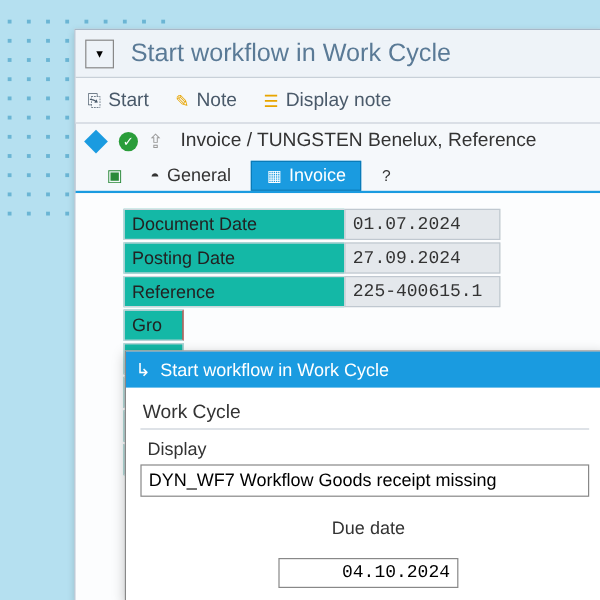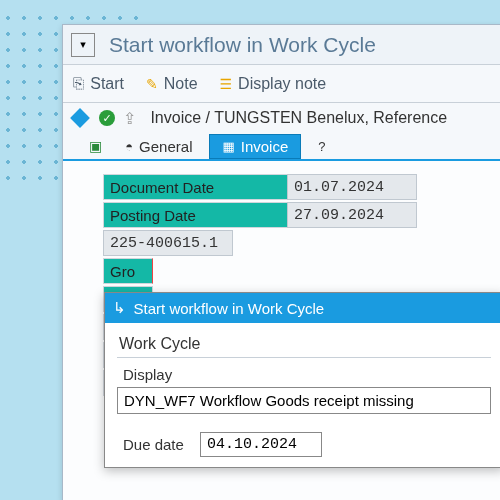--- a/index.html
+++ b/index.html
@@ -187,27 +187,29 @@
     font-size: 15px;
     font-family: Arial, sans-serif;
     margin-top: 2px;
   }
   .duedate-row {
     display: flex;
     align-items: center;
     gap: 16px;
     margin-top: 18px;
     padding-left: 6px;
+    flex-direction: column;
   }
   .duedate-input {
     font-family: "Courier New", monospace;
     font-size: 15px;
     border: 1px solid #888;
     padding: 3px 6px;
-    width: 122px;
+    width: 150px;
+    text-align: right;
   }
 </style>
 </head>
 <body>
 
 <div class="dots"></div>
 
 <div class="window">
   <div class="titlebar">
     <div class="sysicon">▾</div>
@@ -254,20 +256,21 @@
   <div class="form-area">
     <div class="row">
       <div class="label">Document Date</div>
       <div class="value">01.07.2024</div>
     </div>
     <div class="row">
       <div class="label">Posting Date</div>
       <div class="value">27.09.2024</div>
     </div>
     <div class="row">
+      <div class="label">Reference</div>
       <div class="value">225-400615.1</div>
     </div>
     <div class="row">
         <div class="label" style="border-right:1px solid #ef4444;width:50px">Gro</div>
       </div>
     <div class="row">
         <div class="label" style="border-right:1px solid #d0d6dc;width:50px">Net</div>
       </div>
     <div class="row">
         <div class="label" style="border-right:1px solid #d0d6dc;width:50px">Un</div>

